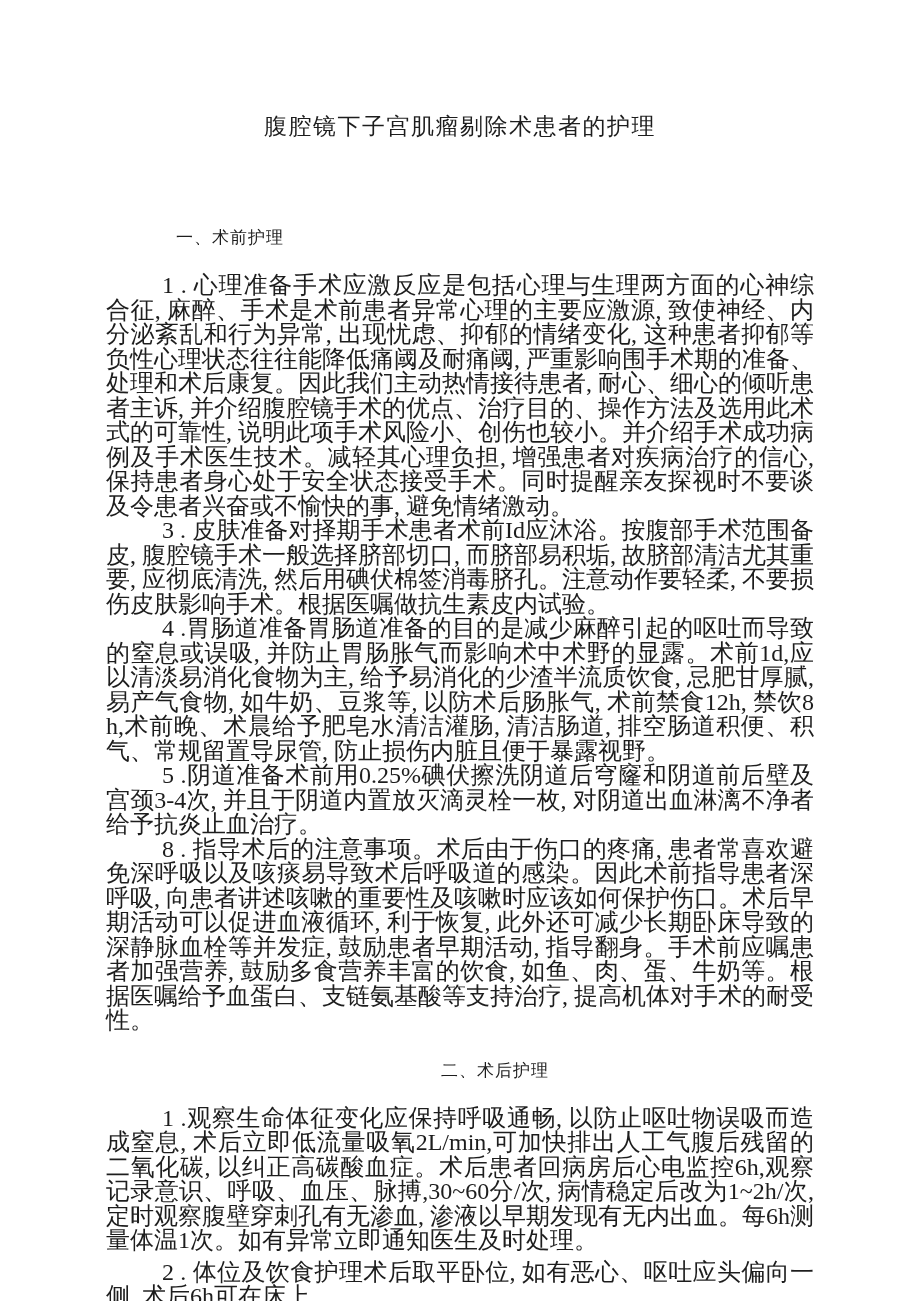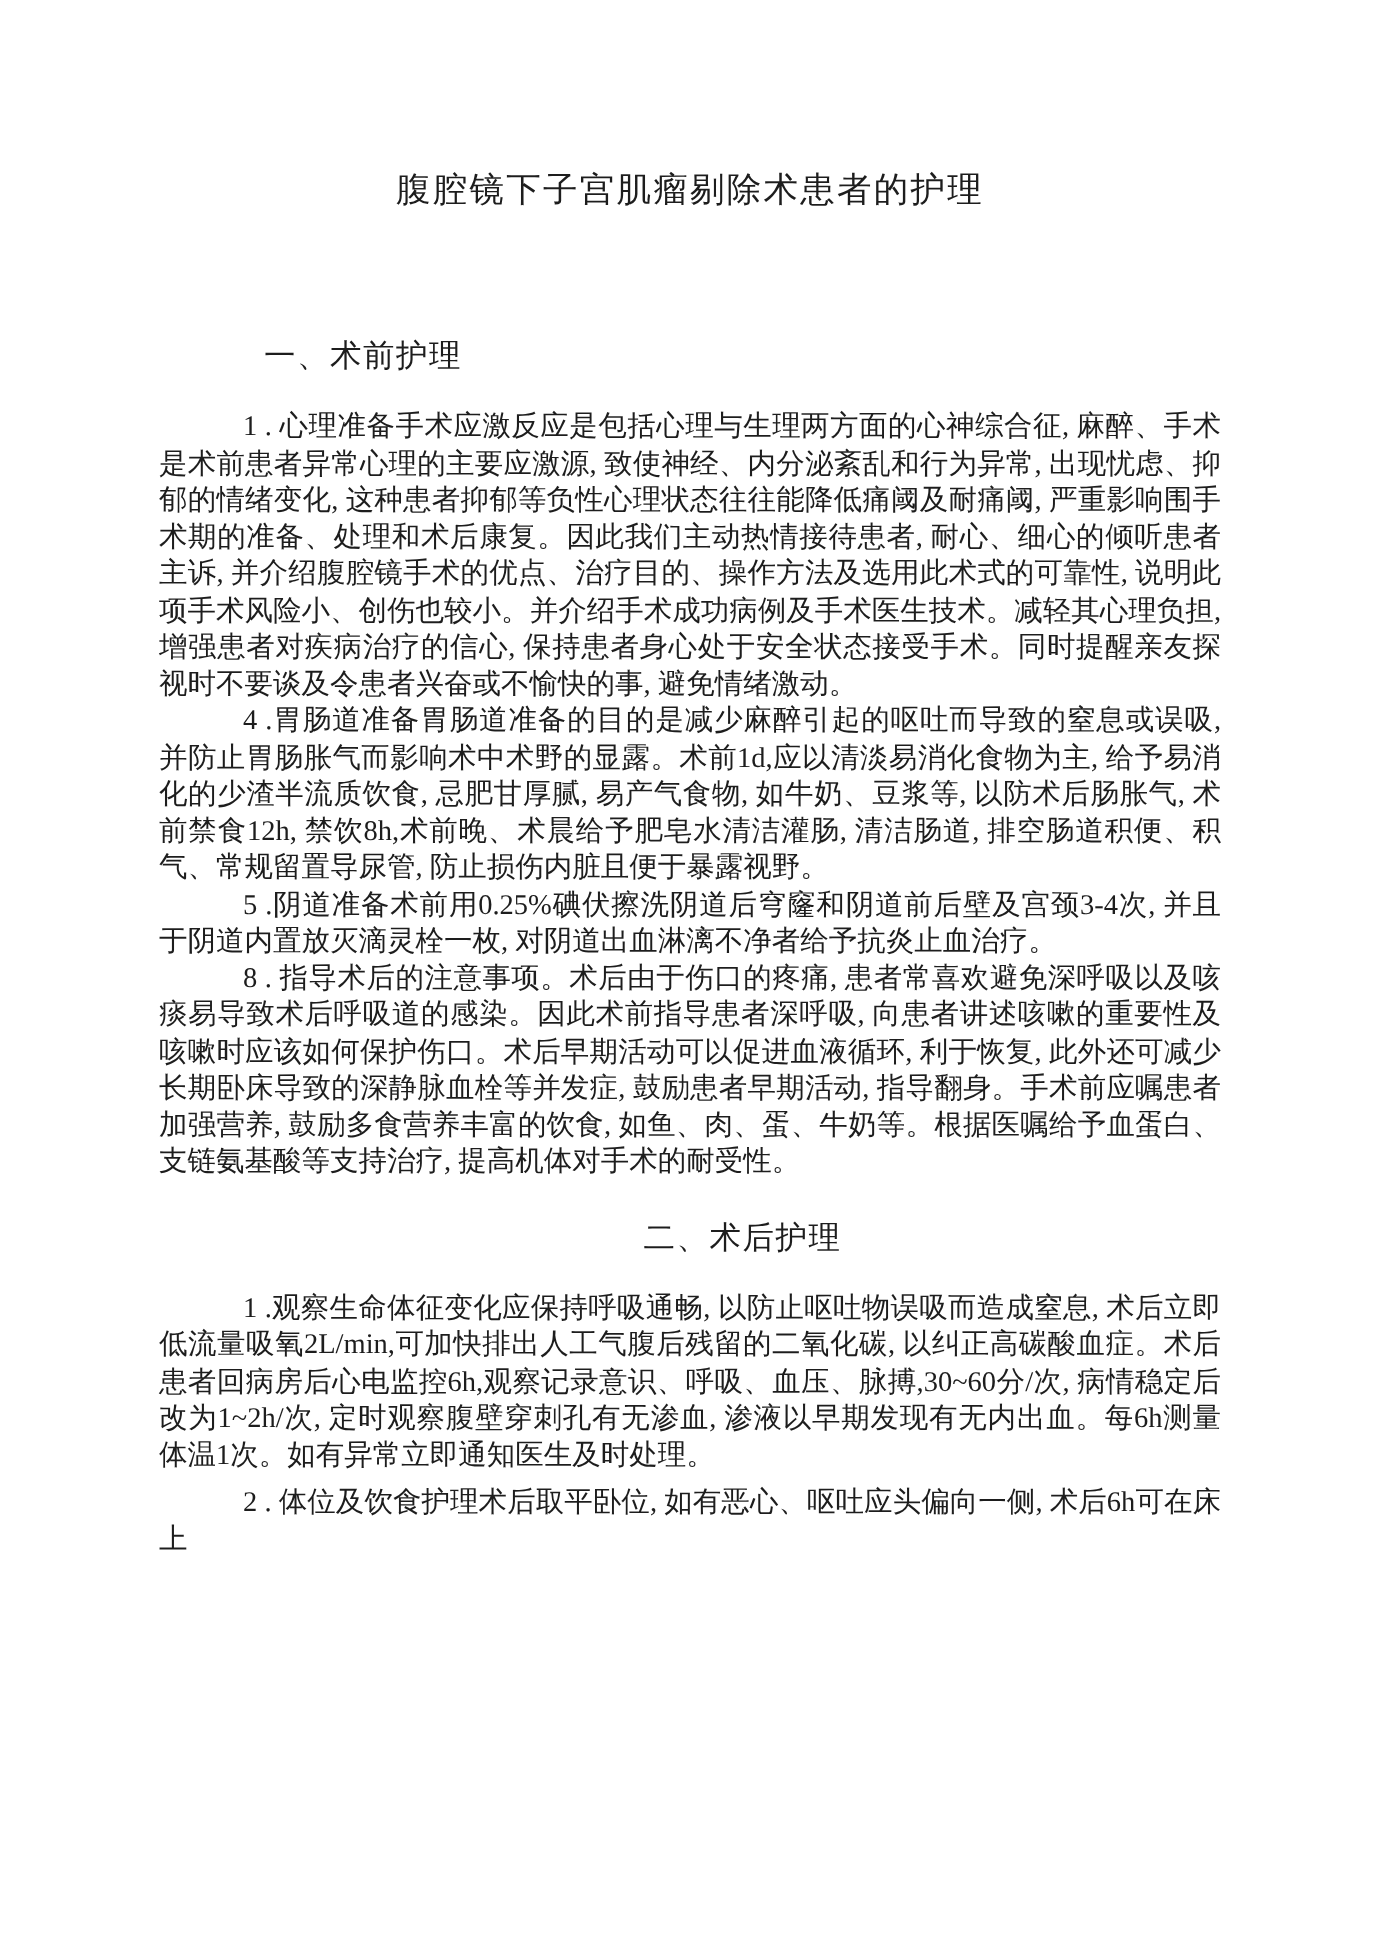--- a/index.html
+++ b/index.html
@@ -23,32 +23,32 @@
     margin: 110px 0 0 0;
     font-size: 23px;
     font-weight: 400;
     line-height: 34px;
     text-align: center;
     letter-spacing: 1.5px;
     white-space: nowrap;
   }
   .section-heading {
     margin: 81px 0 0 70px;
-    font-size: 21px;
+    font-size: 17px;
     font-weight: 400;
     line-height: 25px;
     letter-spacing: 1px;
   }
   .section-heading.second {
     margin-top: 25px;
     text-align: center;
   }
   .para {
     margin: 0;
-    font-size: 19px;
+    font-size: 24px;
     line-height: 24.5px;
     text-align: justify;
     text-align-last: left;
     text-indent: 56px;
     word-break: break-all;
     color: #1d1d1d;
   }
   .para.first-after-heading {
     margin-top: 23px;
   }
@@ -61,20 +61,21 @@
 
 <div class="page">
 
   <h1 class="doc-title">腹腔镜下子宫肌瘤剔除术患者的护理</h1>
 
   <h2 class="section-heading">一、术前护理</h2>
 
   <p class="para first-after-heading">1 . 心理准备手术应激反应是包括心理与生理两方面的心神综合征, 麻醉、手术是术前患者异常心理的主要应激源, 致使神经、内分泌紊乱和行为异常, 出现忧虑、抑郁的情绪变化, 这种患者抑郁等负性心理状态往往能降低痛阈及耐痛阈, 严重影响围手术期的准备、处理和术后康复。因此我们主动热情接待患者, 耐心、细心的倾听患者主诉, 并介绍腹腔镜手术的优点、治疗目的、操作方法及选用此术式的可靠性, 说明此项手术风险小、创伤也较小。并介绍手术成功病例及手术医生技术。减轻其心理负担, 增强患者对疾病治疗的信心, 保持患者身心处于安全状态接受手术。同时提醒亲友探视时不要谈及令患者兴奋或不愉快的事, 避免情绪激动。</p>
 
 
+  <p class="para">3 . 皮肤准备对择期手术患者术前Id应沐浴。按腹部手术范围备皮, 腹腔镜手术一般选择脐部切口, 而脐部易积垢, 故脐部清洁尤其重要, 应彻底清洗, 然后用碘伏棉签消毒脐孔。注意动作要轻柔, 不要损伤皮肤影响手术。根据医嘱做抗生素皮内试验。</p>
 
   <p class="para">4 .胃肠道准备胃肠道准备的目的是减少麻醉引起的呕吐而导致的窒息或误吸, 并防止胃肠胀气而影响术中术野的显露。术前1d,应以清淡易消化食物为主, 给予易消化的少渣半流质饮食, 忌肥甘厚腻, 易产气食物, 如牛奶、豆浆等, 以防术后肠胀气, 术前禁食12h, 禁饮8h,术前晚、术晨给予肥皂水清洁灌肠, 清洁肠道, 排空肠道积便、积气、常规留置导尿管, 防止损伤内脏且便于暴露视野。</p>
 
   <p class="para">5 .阴道准备术前用0.25%碘伏擦洗阴道后穹窿和阴道前后壁及宫颈3-4次, 并且于阴道内置放灭滴灵栓一枚, 对阴道出血淋漓不净者给予抗炎止血治疗。</p>
 
   <p class="para">8 . 指导术后的注意事项。术后由于伤口的疼痛, 患者常喜欢避免深呼吸以及咳痰易导致术后呼吸道的感染。因此术前指导患者深呼吸, 向患者讲述咳嗽的重要性及咳嗽时应该如何保护伤口。术后早期活动可以促进血液循环, 利于恢复, 此外还可减少长期卧床导致的深静脉血栓等并发症, 鼓励患者早期活动, 指导翻身。手术前应嘱患者加强营养, 鼓励多食营养丰富的饮食, 如鱼、肉、蛋、牛奶等。根据医嘱给予血蛋白、支链氨基酸等支持治疗, 提高机体对手术的耐受性。</p>
 
   <h2 class="section-heading second">二、术后护理</h2>
 
   <p class="para first-after-heading">1 .观察生命体征变化应保持呼吸通畅, 以防止呕吐物误吸而造成窒息, 术后立即低流量吸氧2L/min,可加快排出人工气腹后残留的二氧化碳, 以纠正高碳酸血症。术后患者回病房后心电监控6h,观察记录意识、呼吸、血压、脉搏,30~60分/次, 病情稳定后改为1~2h/次, 定时观察腹壁穿刺孔有无渗血, 渗液以早期发现有无内出血。每6h测量体温1次。如有异常立即通知医生及时处理。</p>

